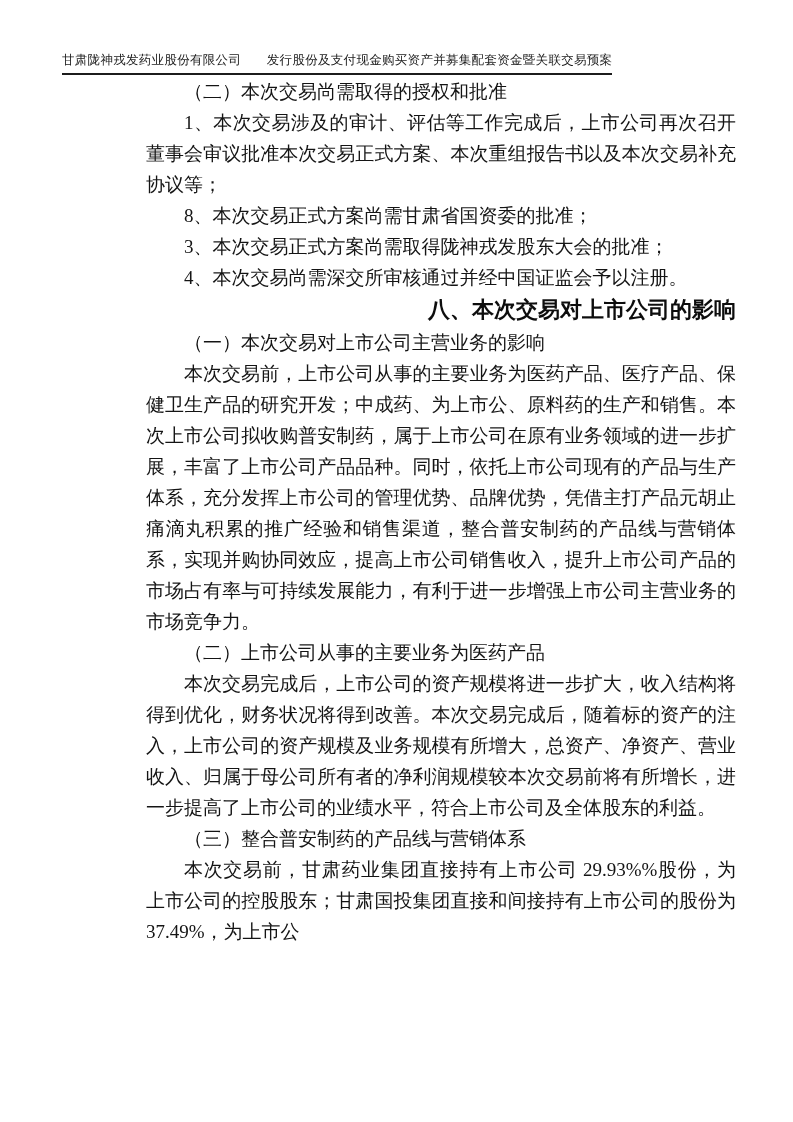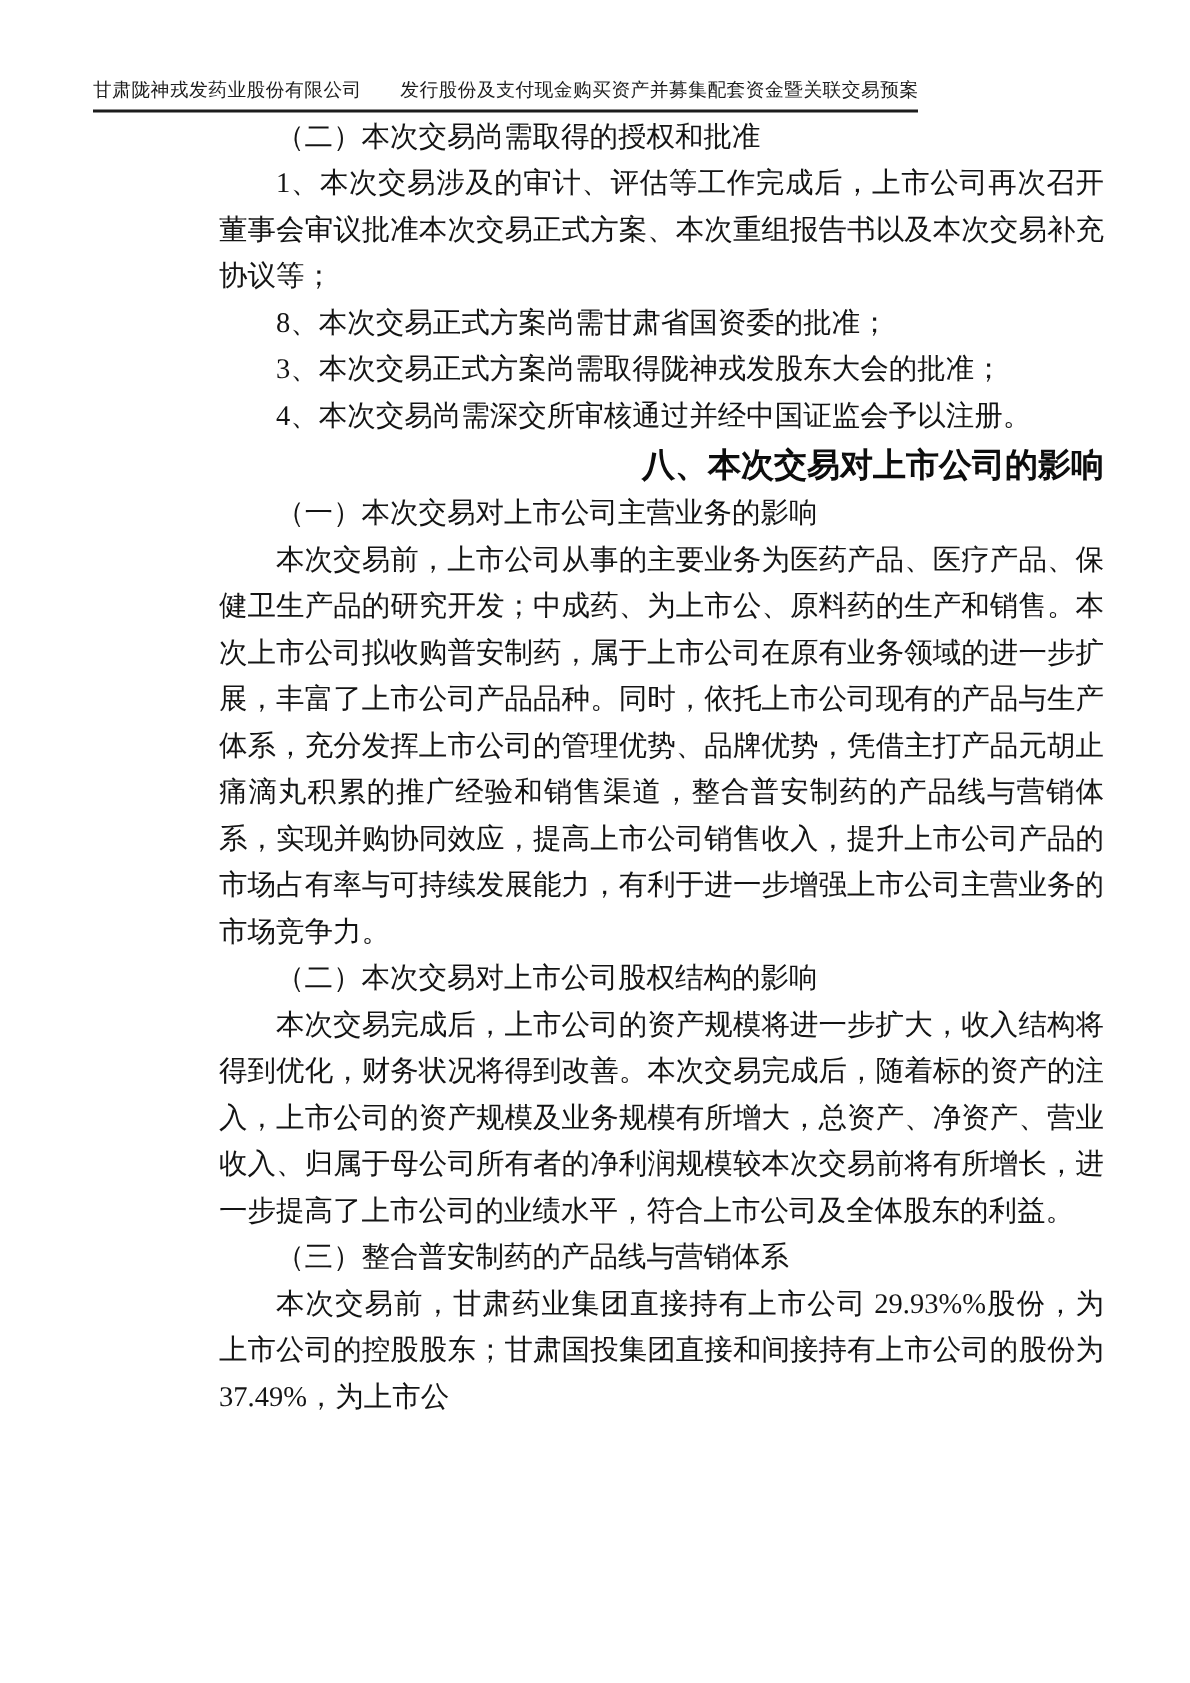--- a/index.html
+++ b/index.html
@@ -73,21 +73,21 @@
     <p class="item indent">3、本次交易正式方案尚需取得陇神戎发股东大会的批准；</p>
 
     <p class="item indent">4、本次交易尚需深交所审核通过并经中国证监会予以注册。</p>
 
     <p class="chapter indent">八、本次交易对上市公司的影响</p>
 
     <p class="sub1 indent">（一）本次交易对上市公司主营业务的影响</p>
 
     <p class="para1 indent">本次交易前，上市公司从事的主要业务为医药产品、医疗产品、保健卫生产品的研究开发；中成药、为上市公、原料药的生产和销售。本次上市公司拟收购普安制药，属于上市公司在原有业务领域的进一步扩展，丰富了上市公司产品品种。同时，依托上市公司现有的产品与生产体系，充分发挥上市公司的管理优势、品牌优势，凭借主打产品元胡止痛滴丸积累的推广经验和销售渠道，整合普安制药的产品线与营销体系，实现并购协同效应，提高上市公司销售收入，提升上市公司产品的市场占有率与可持续发展能力，有利于进一步增强上市公司主营业务的市场竞争力。</p>
 
-    <p class="sub2 indent">（二）本次交易对上市公司股权结构的影响</p>
+    <p class="sub2 indent">（二）上市公司从事的主要业务为医药产品</p>
 
     <p class="para2 indent">本次交易完成后，上市公司的资产规模将进一步扩大，收入结构将得到优化，财务状况将得到改善。本次交易完成后，随着标的资产的注入，上市公司的资产规模及业务规模有所增大，总资产、净资产、营业收入、归属于母公司所有者的净利润规模较本次交易前将有所增长，进一步提高了上市公司的业绩水平，符合上市公司及全体股东的利益。</p>
 
     <p class="sub3 indent">（三）整合普安制药的产品线与营销体系</p>
 
     <p class="para3 indent">本次交易前，甘肃药业集团直接持有上市公司 29.93%%股份，为上市公司的控股股东；甘肃国投集团直接和间接持有上市公司的股份为 37.49%，为上市公</p>
 
   </div>
 </div>
 

